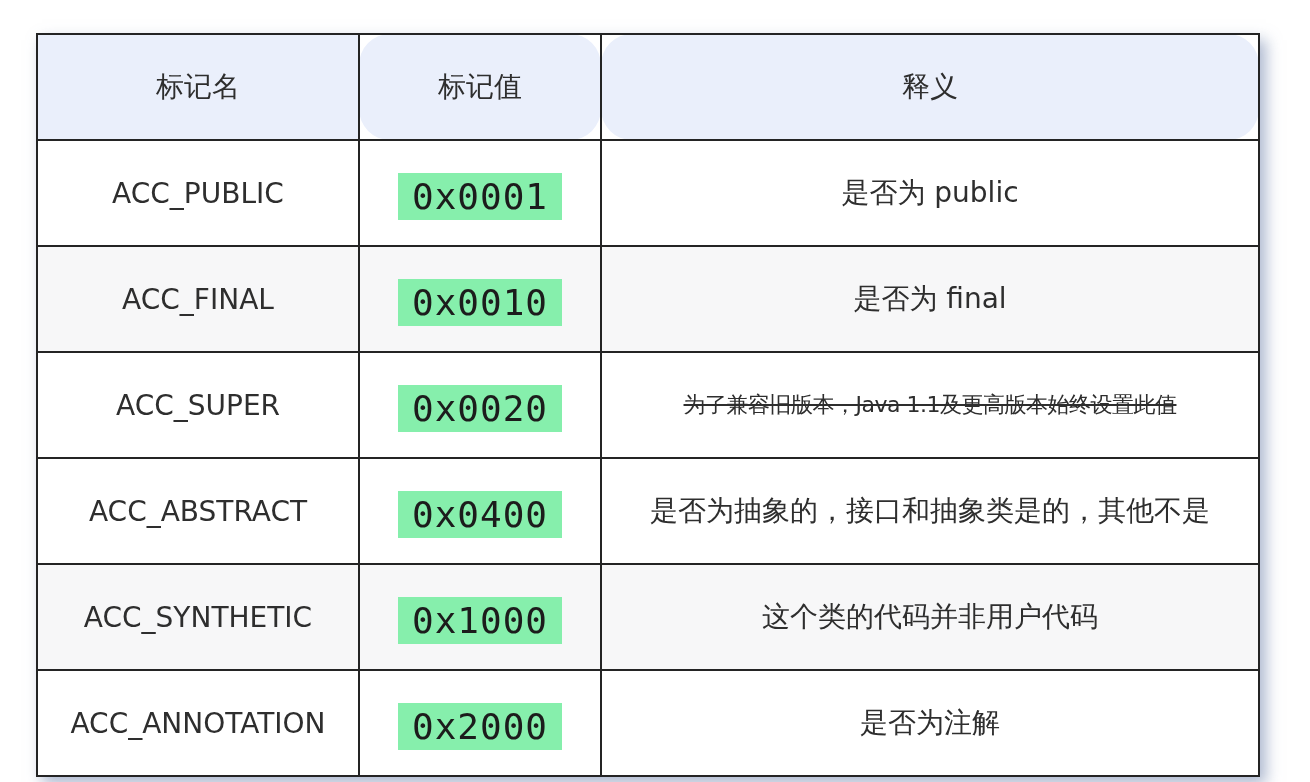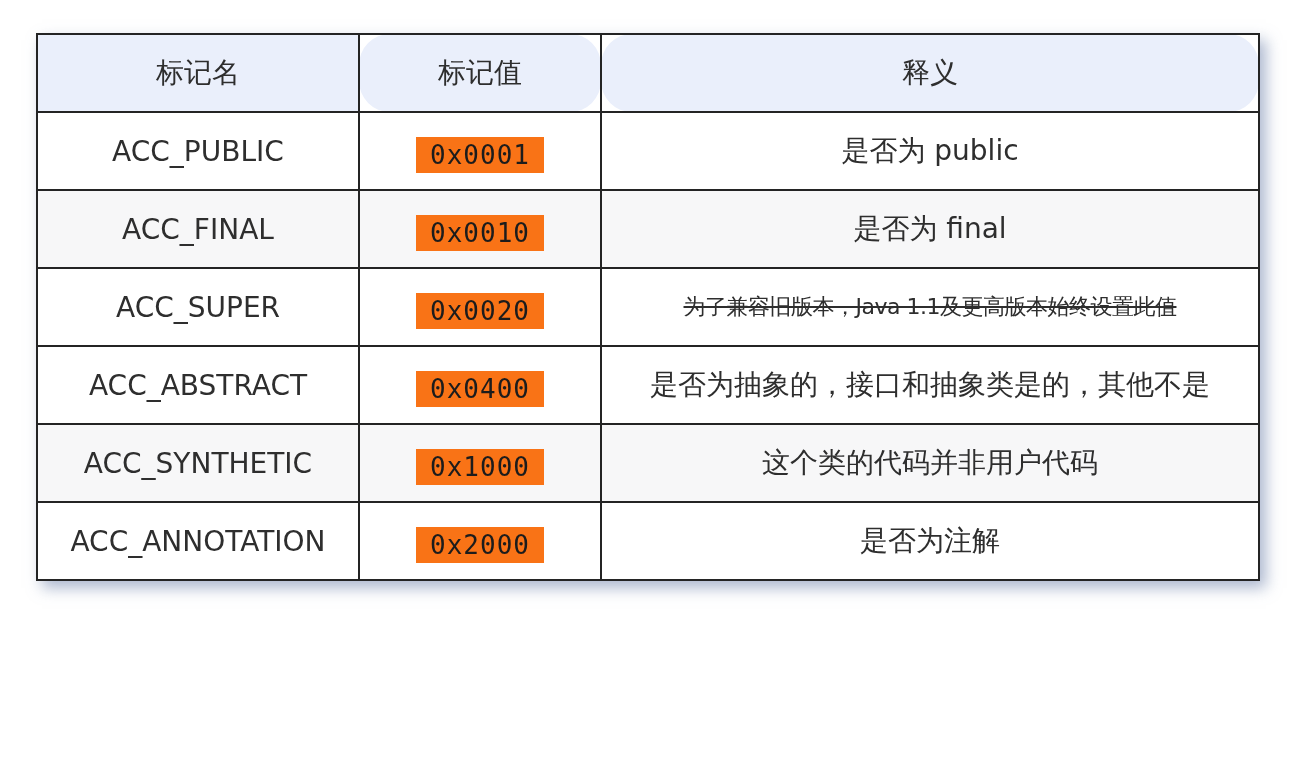--- a/index.html
+++ b/index.html
@@ -26,40 +26,40 @@
   col.c2 { width: 242px; }
   col.c3 { width: 658px; }
   th, td {
     border: 2px solid #242424;
     height: 76px;
     text-align: center;
     vertical-align: middle;
     font-size: 28px;
     font-weight: 400;
     color: #2e2e2e;
-    padding: 0;
+    padding: 14px;
   }
   thead th {
     background: #eaeffb;
     font-weight: 400;
   }
   thead th + th {
     border-left-color: #99a2b6;
     border-radius: 31px;
   }
   tr.alt td {
     background: #f7f7f8;
   }
   .hex {
     display: inline-block;
     font-family: "DejaVu Sans Mono", "Liberation Mono", monospace;
-    font-size: 26px;
+    font-size: 36px;
     letter-spacing: 1px;
     color: #1c1c1c;
-    background: #f97316;
+    background: #86efac;
     padding: 3px 14px;
     margin-top: 7px;
   }
   td.strike {
     text-decoration: line-through;
     text-decoration-thickness: 2px;
     white-space: nowrap;
     font-size: 22px;
     letter-spacing: -0.5px;
   }

